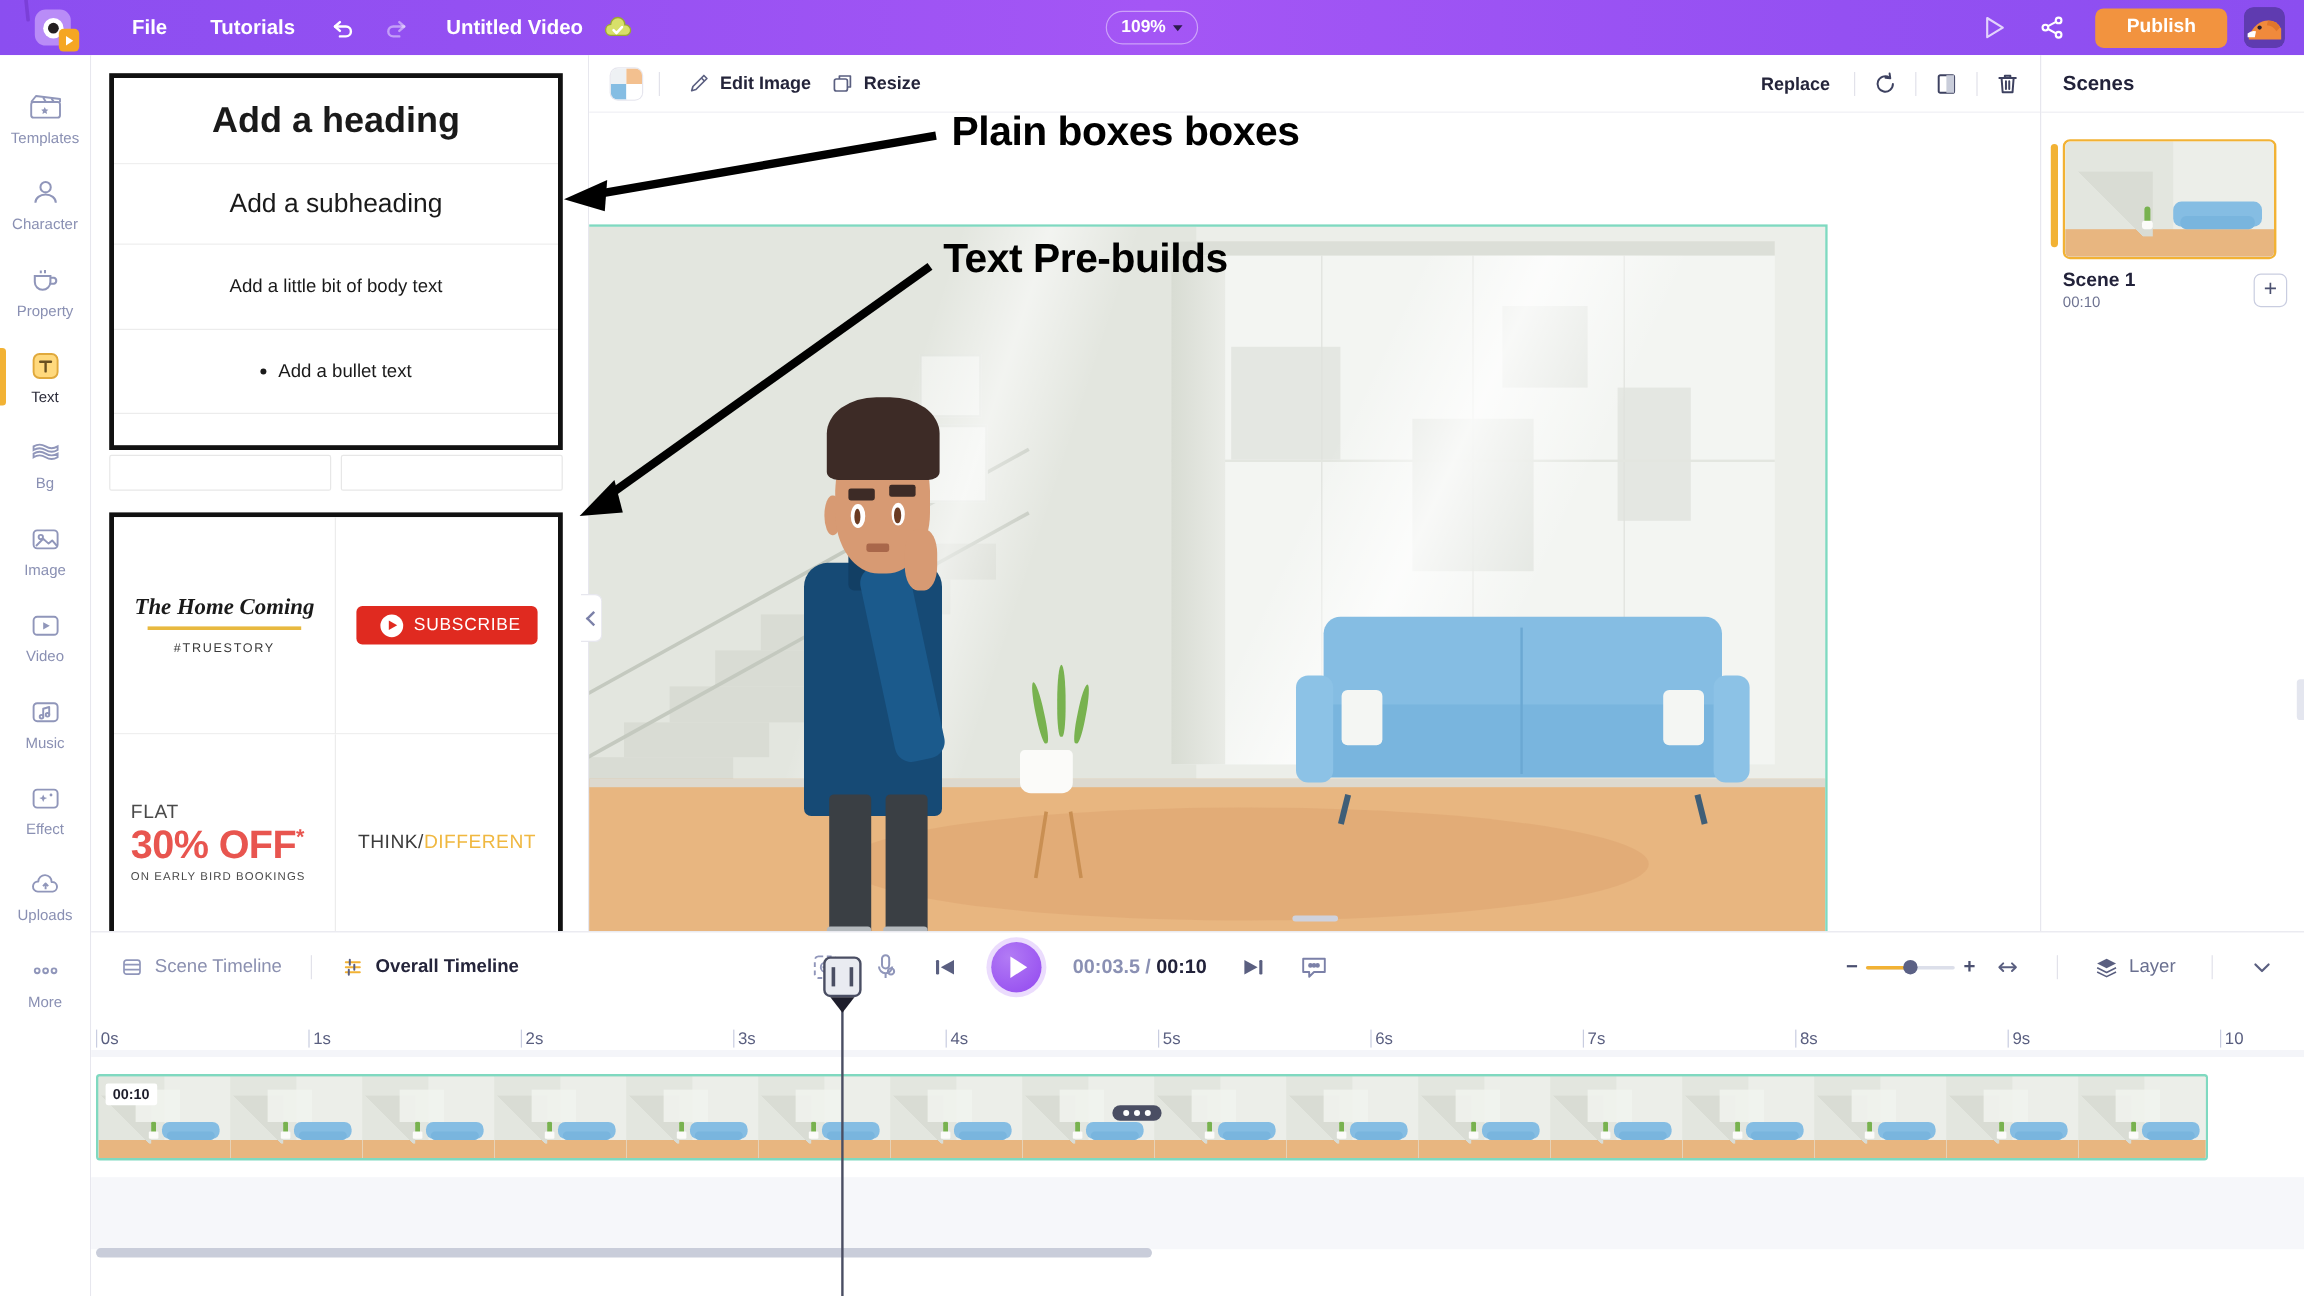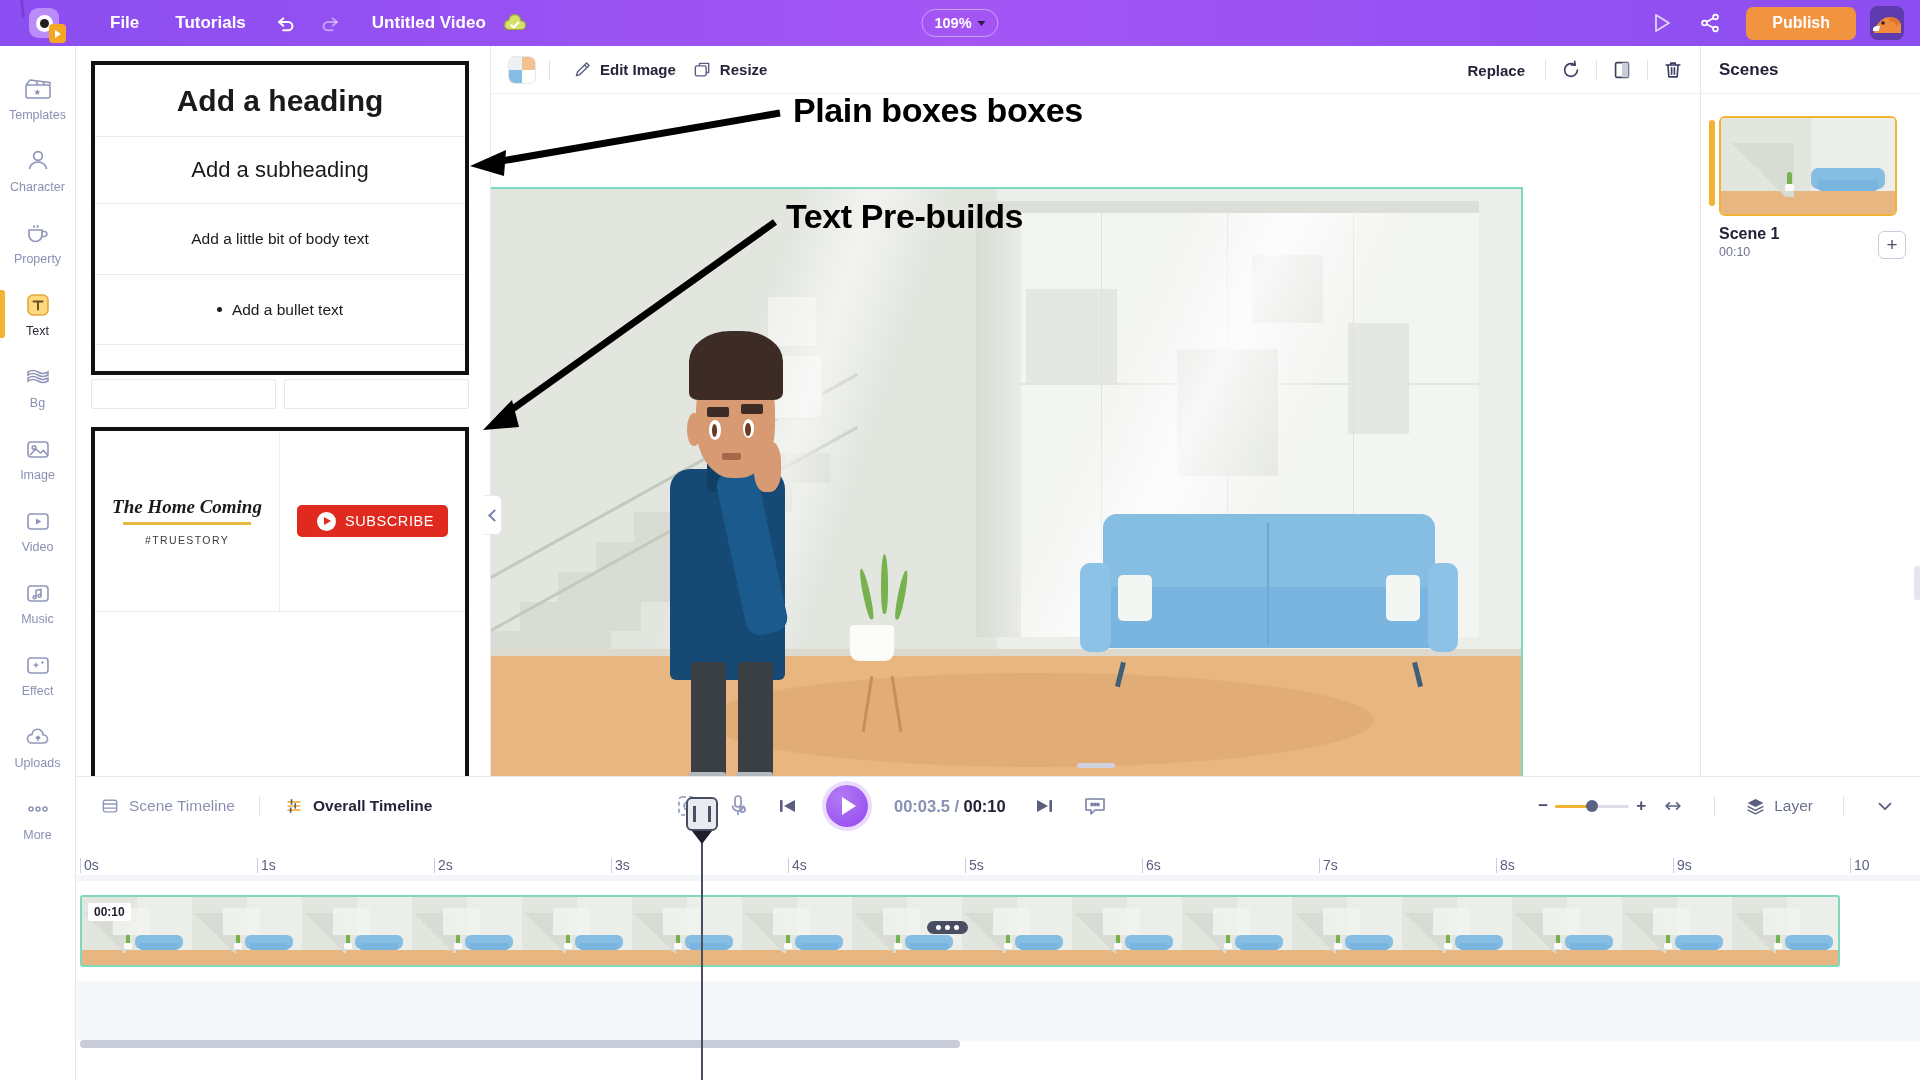--- a/index.html
+++ b/index.html
@@ -270,21 +270,21 @@
   }
   .scenes-head {
     height:48px; display:flex; align-items:center; padding-left:18px;
     border-bottom:1px solid #eeeef3; font-size:17px; font-weight:bold; color:#22223a;
   }
   .scene-card { position:relative; margin:22px 14px 0 18px; }
   .scene-active-bar { position:absolute; left:-10px; top:4px; width:6px; height:86px; background:#f2b234; border-radius:3px; }
   .scene-thumb {
     width:178px; height:100px; border:2px solid #f2b234; border-radius:6px; overflow:hidden; position:relative; cursor:pointer;
   }
-  .scene-meta { display:flex; align-items:flex-end; justify-content:space-between; margin-top:9px;gap:40px; }
+  .scene-meta { display:flex; align-items:center; justify-content:space-between; margin-top:9px;gap:40px; }
   .scene-name { font-size:16px; font-weight:bold; color:#22223a; }
   .scene-dur { font-size:12.5px; color:#6e7391; margin-top:2px; }
   .add-scene {
     width:28px;height:28px;border:1px solid #c9cde0; border-radius:6px;
     display:flex;align-items:center;justify-content:center; color:#4b5070; font-size:19px; cursor:pointer;
   }
   .right-edge-handle {
     position:absolute; right:0; top:520px; width:6px; height:34px; background:#e4e6ef; border-radius:3px 0 0 3px;
   }
 
@@ -549,20 +549,32 @@
       <div class="pb-grid">
         <div class="pb-cell">
           <div class="hc-title">The Home Coming</div>
           <div class="hc-rule"></div>
           <div class="hc-tag">#TRUESTORY</div>
         </div>
         <div class="pb-cell">
           <div class="sub-btn">
             <span class="sub-play"></span>
             <span class="sub-txt">SUBSCRIBE</span>
+          </div>
+        </div>
+        <div class="pb-cell flat-wrap">
+          <div class="flat-1">FLAT</div>
+          <div class="flat-2">
+            <span>30% OFF</span><sup>*</sup>
+          </div>
+          <div class="flat-3">ON EARLY BIRD BOOKINGS</div>
+        </div>
+        <div class="pb-cell">
+          <div class="think">
+            <span>THINK/</span><span class="diff">DIFFERENT</span>
           </div>
         </div>
       </div>
     </div>
   </div>
 
   <div class="collapse-handle"></div>
 
   <div class="stage">
     <div class="canvas-toolbar">

